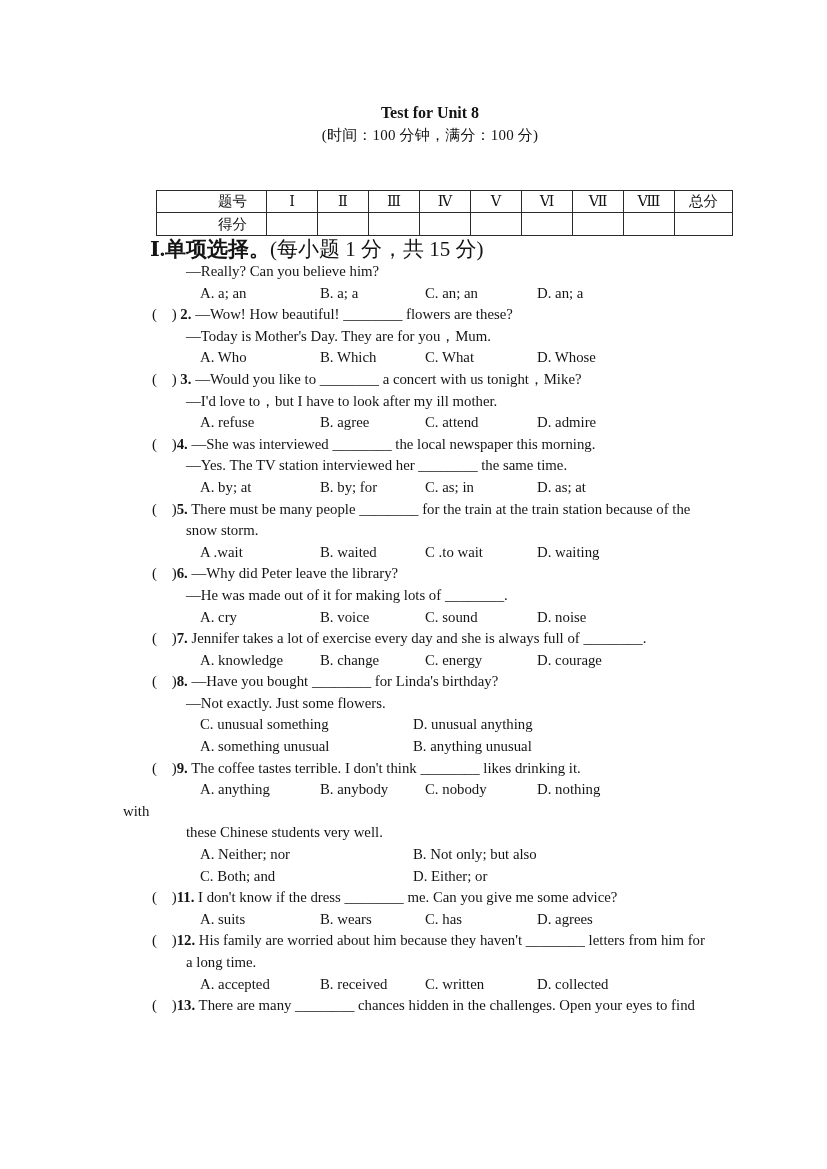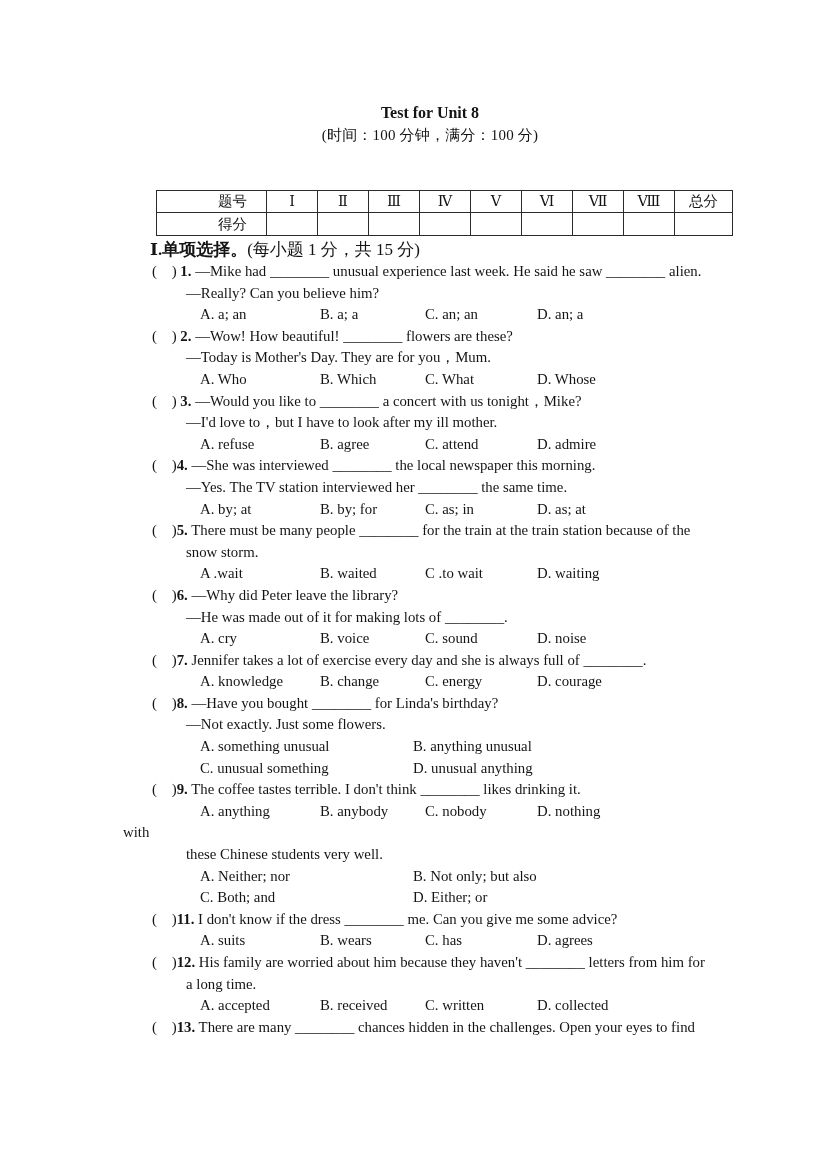--- a/index.html
+++ b/index.html
@@ -13,21 +13,21 @@
   .title{font-weight:bold;font-size:16px;line-height:21px;}
   .subtitle{font-size:15px;line-height:22px;margin-top:1px;letter-spacing:.2px;}
   table.score-table{position:absolute;top:190px;left:156px;border-collapse:collapse;table-layout:fixed;}
   table.score-table td{
     border:1.2px solid #2b2b2b;height:21px;text-align:center;vertical-align:middle;
     font-size:14.5px;padding:0;width:50px;overflow:hidden;
   }
   table.score-table td.first-col{width:67px;padding-left:42px;}
   table.score-table td.last-col{width:57px;}
   table.score-table tr.score-row td{height:22px;margin-left:16px;}
-  .section-heading{position:absolute;top:239px;left:150px;font-size:17px;line-height:21.6px;white-space:nowrap;}
+  .section-heading{position:absolute;top:239px;left:150px;font-size:21px;line-height:21.6px;white-space:nowrap;}
   .sh-bold{font-weight:bold;}
   .sh-note{font-weight:normal;}
   .questions{position:absolute;top:261px;left:0;width:827px;}
   .line{font-size:14.8px;line-height:21.6px;white-space:nowrap;}
   .line.q{margin-left:152px;margin-right:118px;}
   .line.q.just{white-space:normal;text-align:justify;text-align-last:justify;}
   .line.d{margin-left:186px;}
   .line.w{margin-left:123px;}
   .line.opts4,.line.opts2{margin-left:200px;display:flex;}
   .opts4 .opt:nth-child(1){width:120px;flex:0 0 auto;}
@@ -74,21 +74,20 @@
         </tr>
       </tbody>
   </table>
 
   <div class="section-heading">
     <span class="sh-bold">Ⅰ.单项选择。</span><span class="sh-note">(每小题 1 分，共 15 分)</span>
   </div>
 
   <div class="questions">
       <div class="q-block">
-        <div class="line q"><span class="q-paren">(　) </span><span class="q-num">1.</span><span class="q-stem"> —Mike had ________ unusual experience last week. He said he saw ________ alien.</span></div>
         <div class="line d">—Really? Can you believe him?</div>
         <div class="line opts4">
           <span class="opt">A. a; an</span>
           <span class="opt">B. a; a</span>
           <span class="opt">C. an; an</span>
           <span class="opt">D. an; a</span>
         </div>
       </div>
       <div class="q-block">
         <div class="line q"><span class="q-paren">(　) </span><span class="q-num">2.</span><span class="q-stem"> —Wow! How beautiful! ________ flowers are these?</span></div>
@@ -146,26 +145,26 @@
           <span class="opt">A. knowledge</span>
           <span class="opt">B. change</span>
           <span class="opt">C. energy</span>
           <span class="opt">D. courage</span>
         </div>
       </div>
       <div class="q-block">
         <div class="line q"><span class="q-paren">(　)</span><span class="q-num">8.</span><span class="q-stem"> —Have you bought ________ for Linda's birthday?</span></div>
         <div class="line d">—Not exactly. Just some flowers.</div>
         <div class="line opts2">
+          <span class="opt">C. unusual something</span>
+          <span class="opt">D. unusual anything</span>
+        </div>
+        <div class="line opts2">
           <span class="opt">A. something unusual</span>
           <span class="opt">B. anything unusual</span>
-        </div>
-        <div class="line opts2">
-          <span class="opt">C. unusual something</span>
-          <span class="opt">D. unusual anything</span>
         </div>
       </div>
       <div class="q-block">
         <div class="line q"><span class="q-paren">(　)</span><span class="q-num">9.</span><span class="q-stem"> The coffee tastes terrible. I don't think ________ likes drinking it.</span></div>
         <div class="line opts4">
           <span class="opt">A. anything</span>
           <span class="opt">B. anybody</span>
           <span class="opt">C. nobody</span>
           <span class="opt">D. nothing</span>
         </div>

